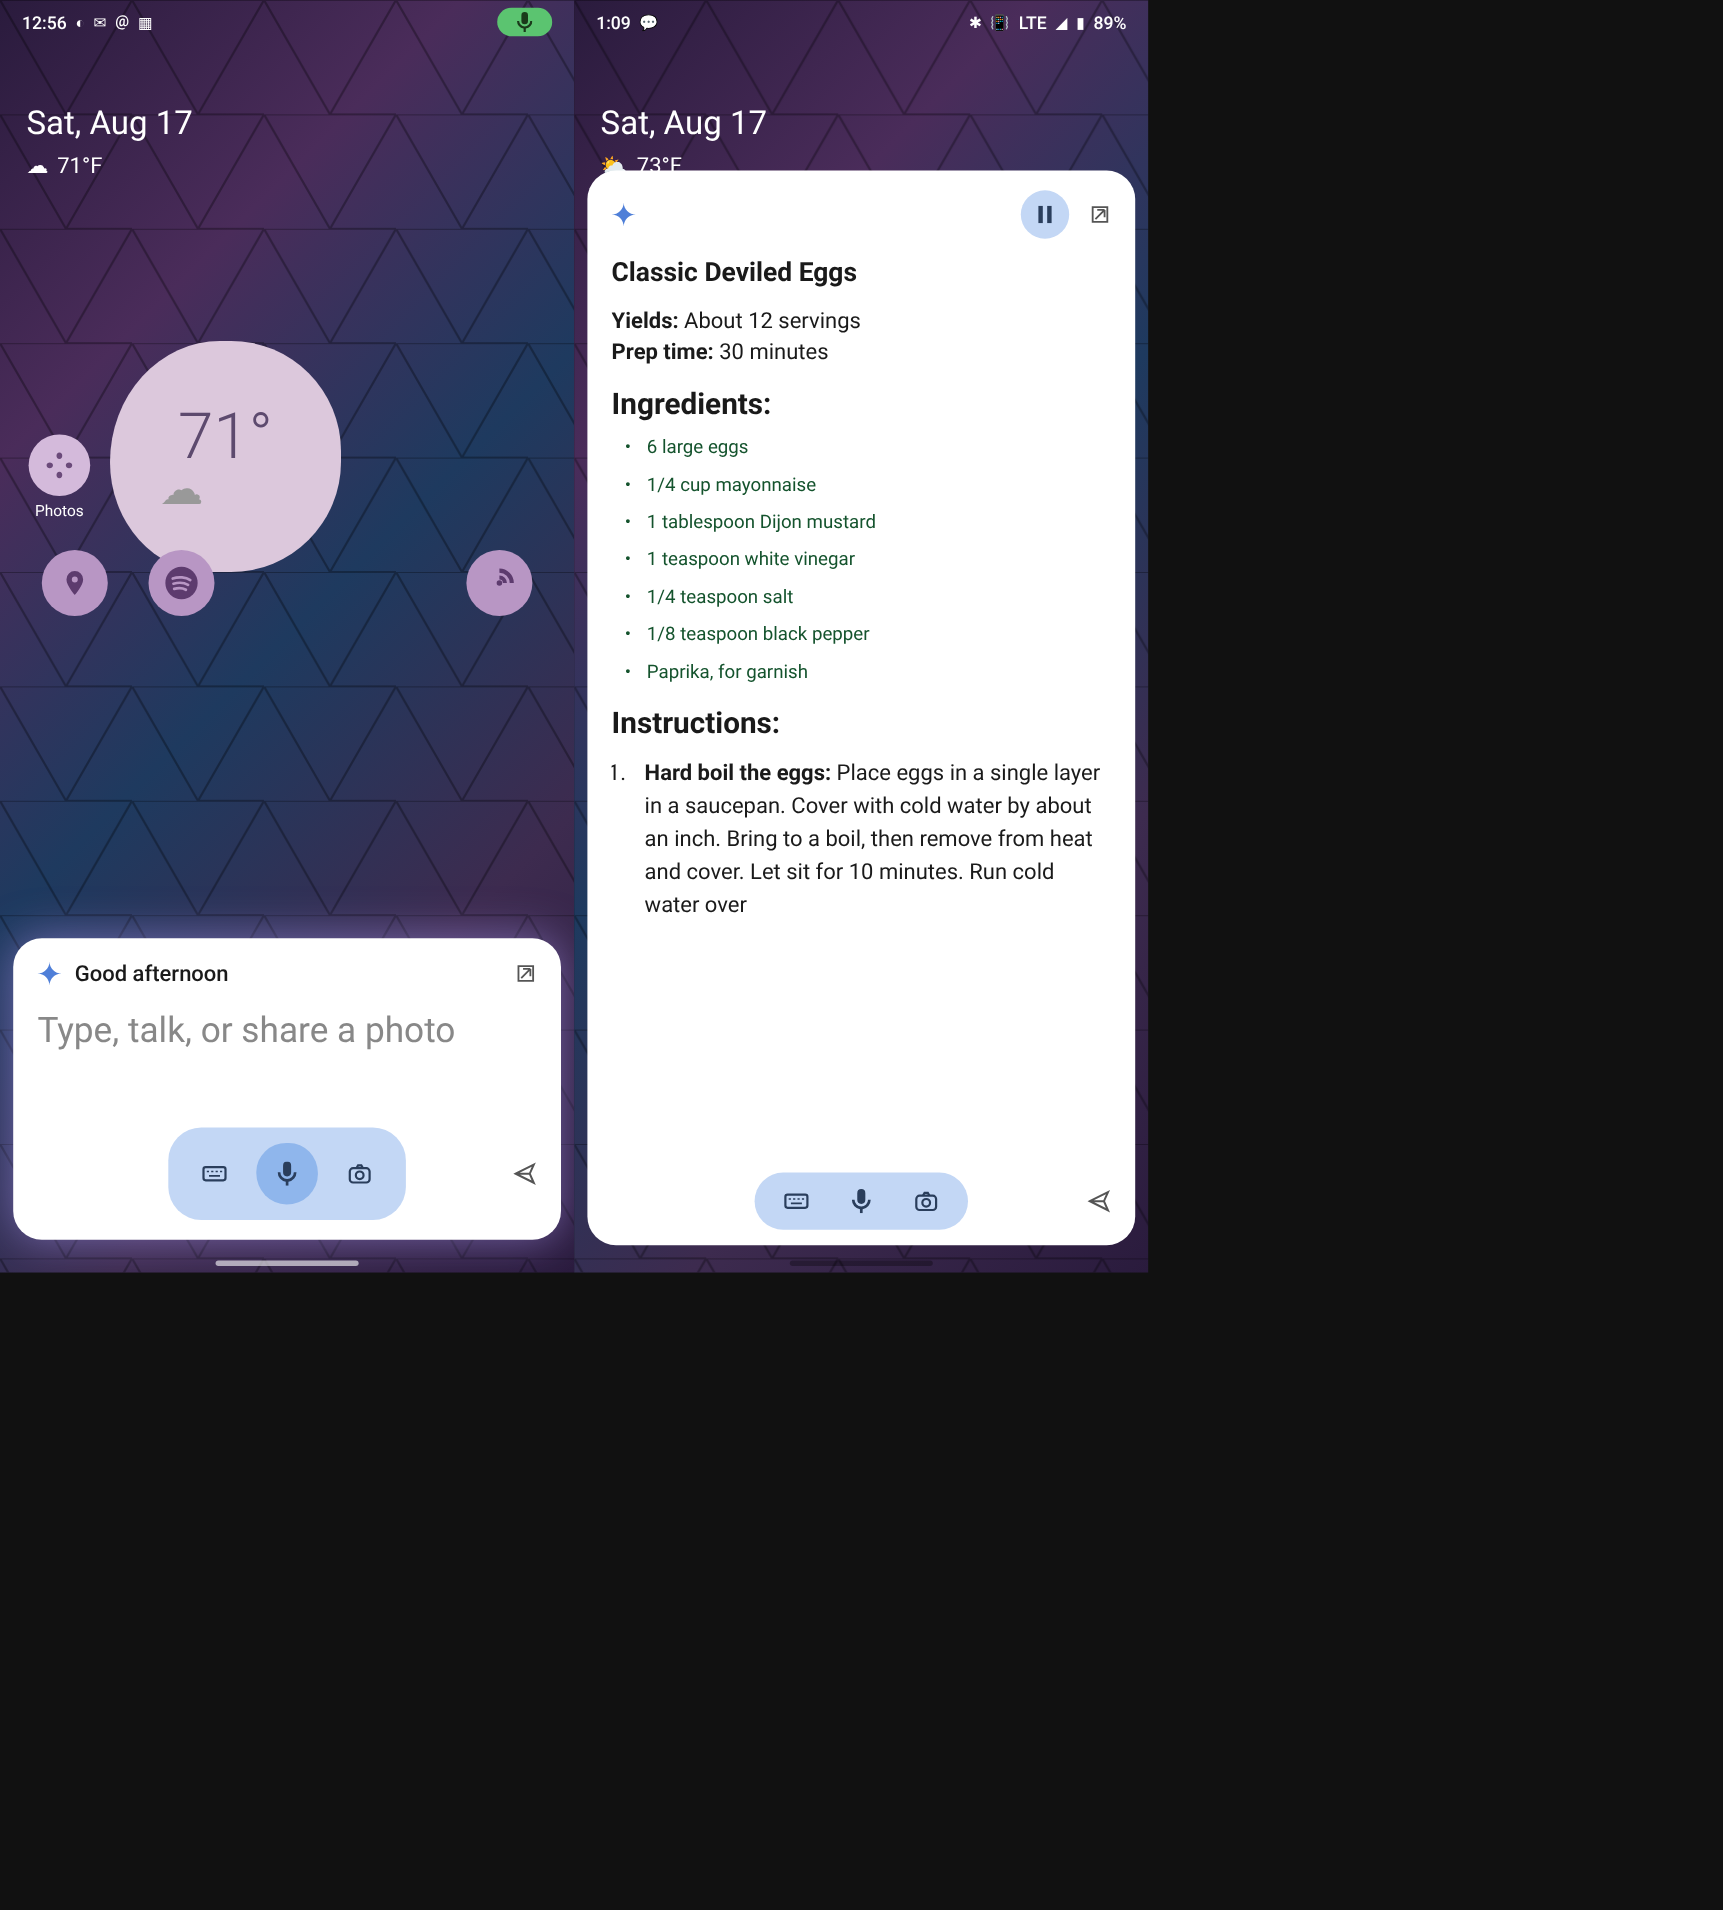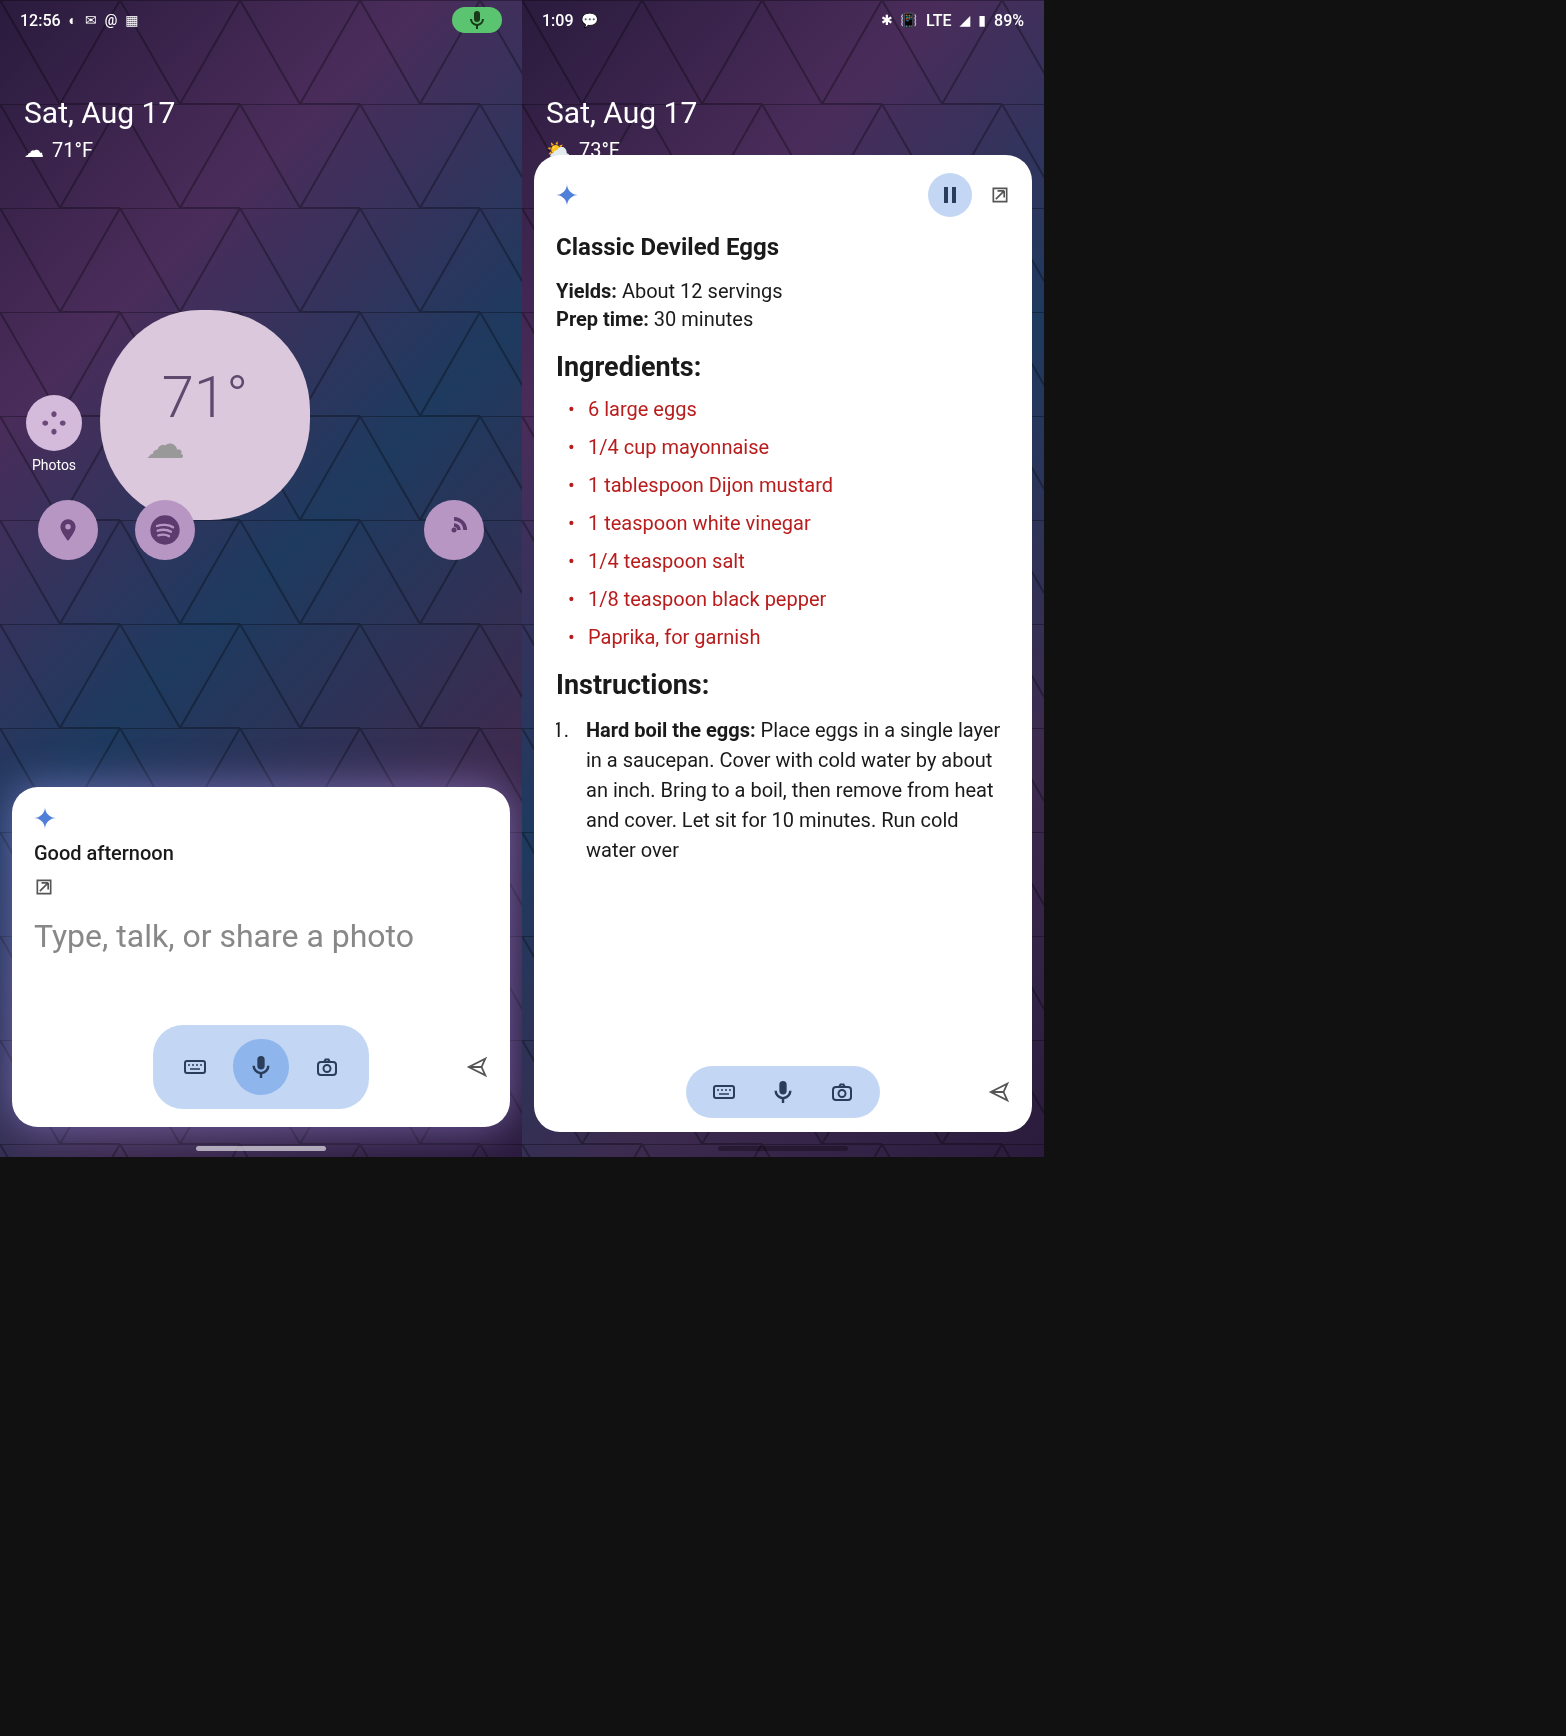--- a/index.html
+++ b/index.html
@@ -134,23 +134,23 @@
     bottom: 30px;
     left: 12px; right: 12px;
     background: white;
     border-radius: 26px;
     padding: 20px 22px 18px 22px;
     box-shadow: 0 0 40px rgba(180,160,255,0.5);
     z-index: 8;
   }
   .gemini-header {
     display: flex;
+    align-items: center;
     gap: 12px;
     margin-bottom: 20px;
-    flex-direction: column;
   }
   .gemini-spark { color: #4f7fd8; }
   .gemini-greeting {
     font-size: 20px;
     font-weight: 500;
     color: #1a1a1a;
     flex: 1;
   }
   .gemini-expand {
     color: #555;
@@ -237,22 +237,22 @@
   .recipe-meta b { font-weight: 700; }
   .section-head {
     font-size: 27px;
     font-weight: 700;
     color: #1a1a1a;
     margin-top: 20px;
     margin-bottom: 14px;
   }
   .ingredient-list { list-style: none; padding-left: 12px; }
   .ingredient-list li {
-    font-size: 20px;
-    color: #b91c1c;
+    font-size: 17px;
+    color: #14532d;
     margin-bottom: 14px;
     position: relative;
     padding-left: 20px;
   }
   .ingredient-list li:before {
     content: '•';
     position: absolute;
     left: 0;
   }
   .instruction-list { padding-left: 18px; }

